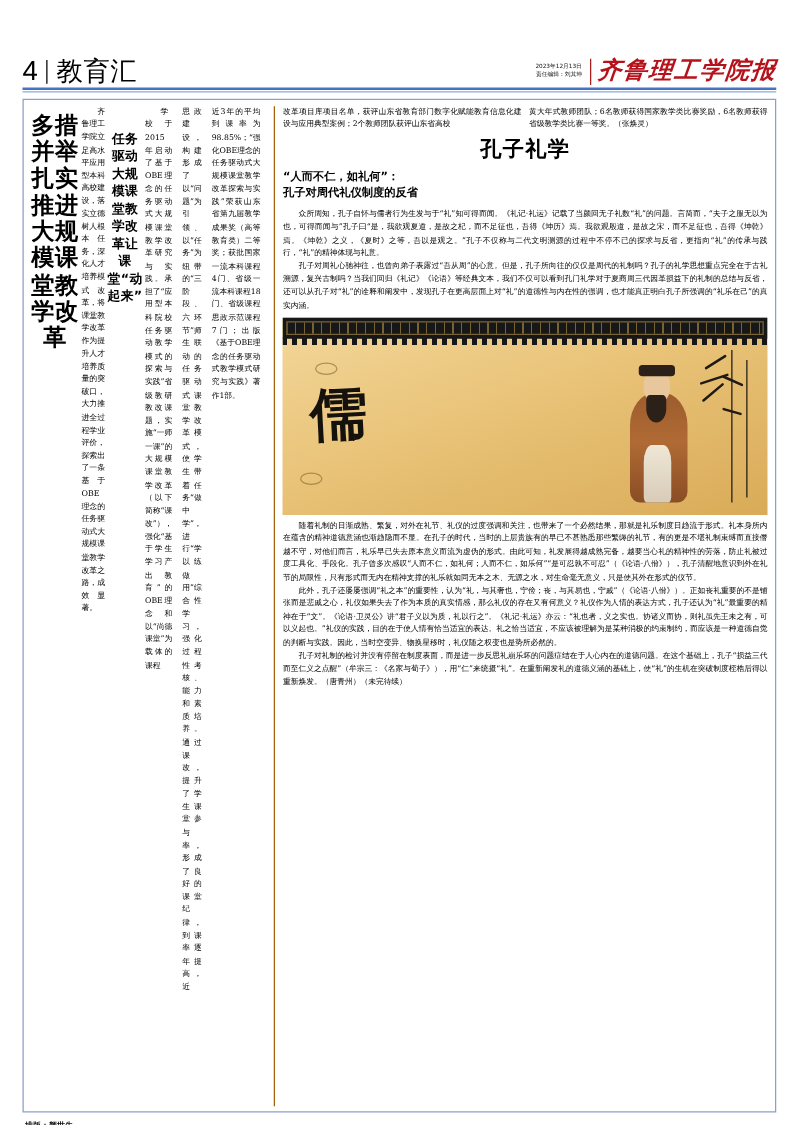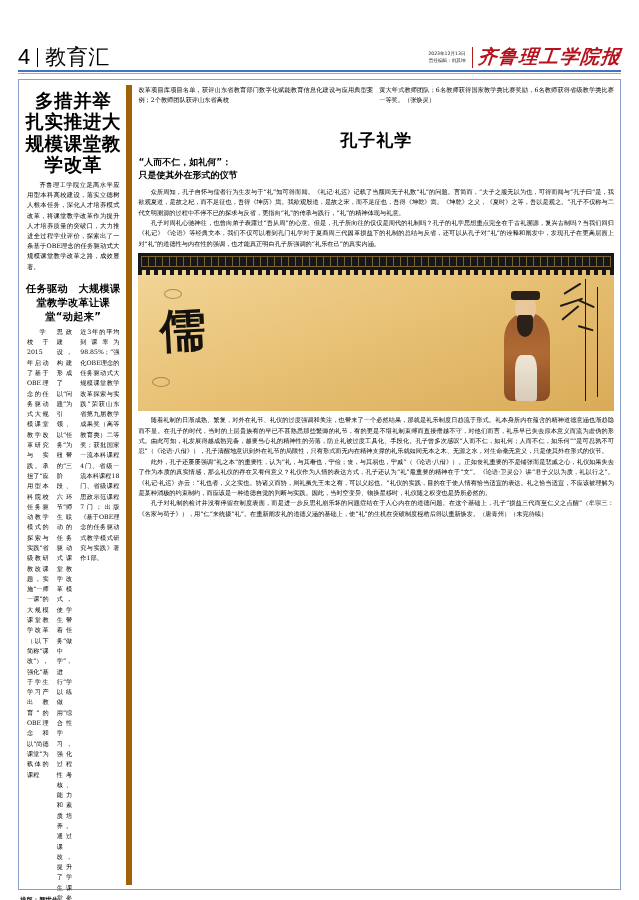--- a/index.html
+++ b/index.html
@@ -106,23 +106,23 @@
     border: 1px solid #8aa0c8;
     box-sizing: border-box;
     height: 811px;
     display: flex;
     padding: 5px 6px 4px 6px;
   }
   .col-left {
     width: 371px;
     box-sizing: border-box;
     padding-right: 5px;
-    border-right: 6px solid #a16207;
-    display: flex;
-    flex-direction: column;
+    border-right: 1px solid #a16207;
+    display: flex;
+    flex-direction: row;
   }
   .col-right {
     flex: 1 1 auto;
     box-sizing: border-box;
     padding-left: 6px;
     display: flex;
     flex-direction: column;
   }
 
   
@@ -141,21 +141,21 @@
     text-align: justify;
     text-indent: 2em;
     margin: 0 2px 4px 2px;
     font-family: "DejaVu Serif", serif;
   }
   h2.sub-head {
     font-family: "DejaVu Sans", "Liberation Sans", sans-serif;
     font-size: 10.2px;
     font-weight: bold;
     text-align: center;
-    margin: 6px 0 3px 0;
+    margin: 19px 0 3px 0;
     letter-spacing: 0.3px;
   }
   .cols3 {
     display: flex;
     gap: 8px;
     margin: 0 2px;
   }
   .cols3 .c {
     flex: 1 1 0;
     font-size: 6.2px;
@@ -195,21 +195,21 @@
     line-height: 1.66;
     text-align: justify;
     font-family: "DejaVu Serif", serif;
   }
   .rtop .c p { margin: 0; text-indent: 0; }
   h1.right-head {
     font-family: "DejaVu Sans", "Liberation Sans", sans-serif;
     font-size: 17px;
     font-weight: bold;
     text-align: center;
-    margin: 20px 0 1px 0;
+    margin: 0 0 1px 0;
     line-height: 1.3;
     letter-spacing: 1px;
   }
   h3.right-sub {
     font-family: "DejaVu Sans", "Liberation Sans", sans-serif;
     font-size: 9px;
     font-weight: bold;
     margin: 4px 0 5px 0;
     line-height: 1.45;
   }
@@ -356,21 +356,21 @@
         <div class="c">
             <p>黄大年式教师团队；6名教师获得国家教学类比赛奖励，6名教师获得省级教学类比赛一等奖。（张焕灵）</p>
           </div>
       </div>
 
       <h1 class="right-head">
         <span>孔子礼学</span><br>
       </h1>
       <h3 class="right-sub">
         <span>“人而不仁，如礼何”：</span><br>
-        <span>只是使其外在形式的仪节</span>
+        <span>孔子对周代礼仪制度的反省</span>
       </h3>
 
       <div class="rbody">
         <p>众所周知，孔子自怀与儒者行为生发与于“礼”知可得而闻。《礼记·礼运》记载了当颜回无子礼数“礼”的问题。言简而，“夫子之服无以为也，可得而闻与”孔子曰“是，我欲观夏道，是故之杞，而不足征也，吾得《坤历》焉。我欲观殷道，是故之宋，而不足征也，吾得《坤乾》焉。《坤乾》之义，《夏时》之等，吾以是观之。”孔子不仅称与二代文明测源的过程中不停不已的探求与反省，更指向“礼”的传承与践行，“礼”的精神体现与礼意。</p>
         <p>孔子对周礼心驰神往，也曾向弟子表露过“吾从周”的心意。但是，孔子所向往的仅仅是周代的礼制吗？孔子的礼学思想重点完全在于古礼溯源，复兴古制吗？当我们回归《礼记》《论语》等经典文本，我们不仅可以看到孔门礼学对于夏商周三代因革损益下的礼制的总结与反省，还可以从孔子对“礼”的诠释和阐发中，发现孔子在更高层面上对“礼”的道德性与内在性的强调，也才能真正明白孔子所强调的“礼乐在己”的真实内涵。</p>
       </div>
 
       <div class="conf-img">
         <div class="conf-border">
           <div class="inner"></div>

